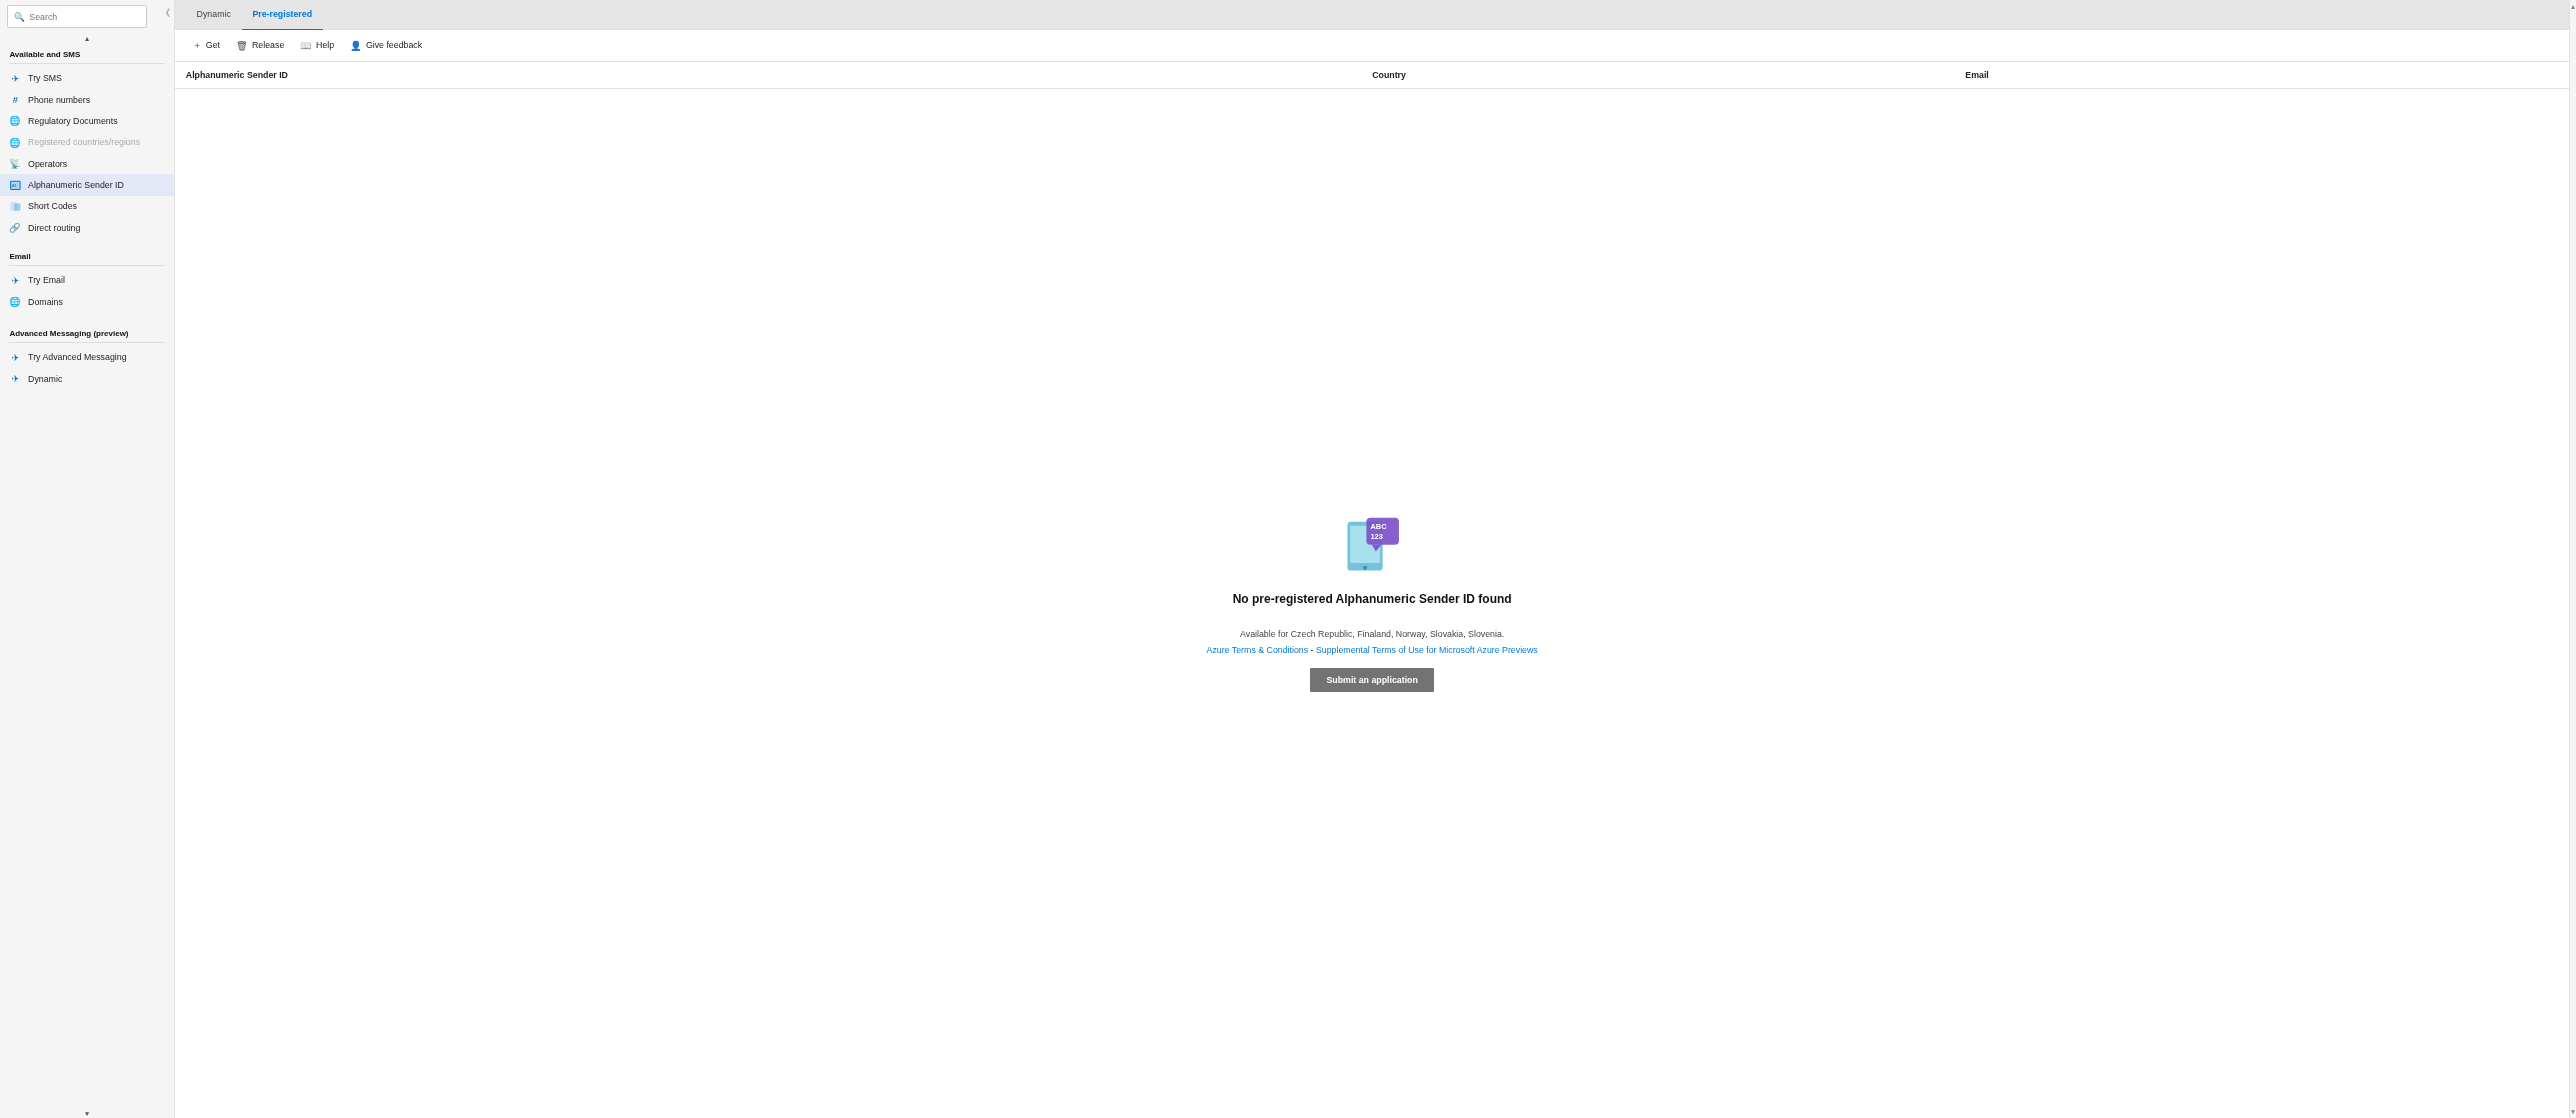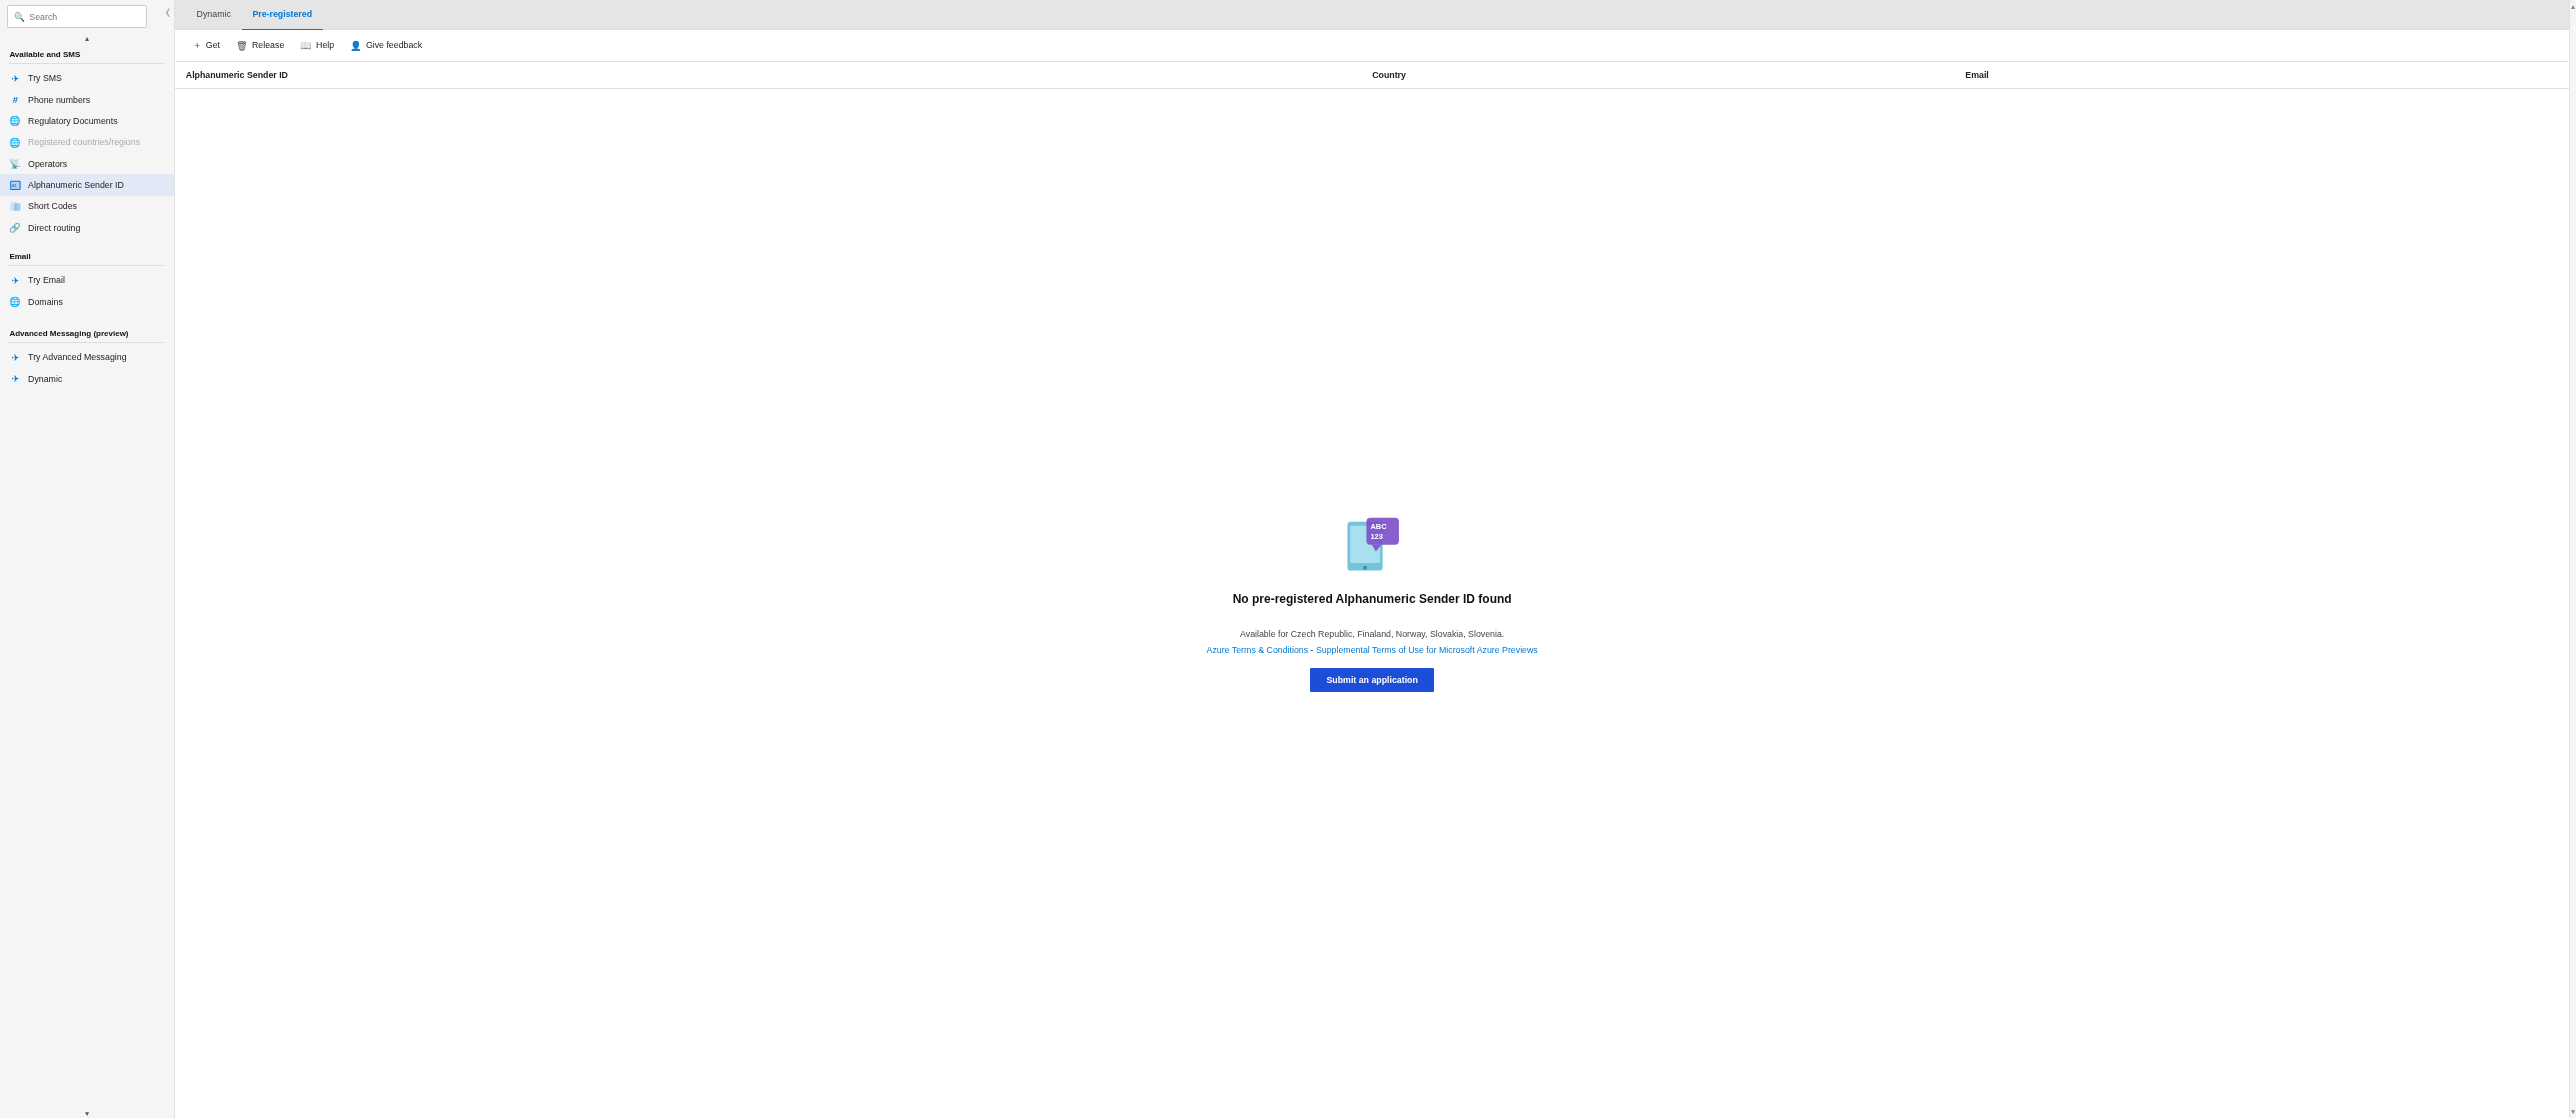--- a/index.html
+++ b/index.html
@@ -221,21 +221,21 @@
     .empty-links {
       font-size: 8.8px;
       margin-bottom: 13.5px;
     }
     .empty-links a {
       color: #0078d4;
       text-decoration: none;
     }
 
     .submit-btn {
-      background: #1d4ed8;
+      background: #737373;
       color: #fff;
       border: none;
       padding: 6.7px 16px;
       font-size: 8.8px;
       font-weight: 600;
       border-radius: 1.3px;
       cursor: pointer;
     }
 
     

